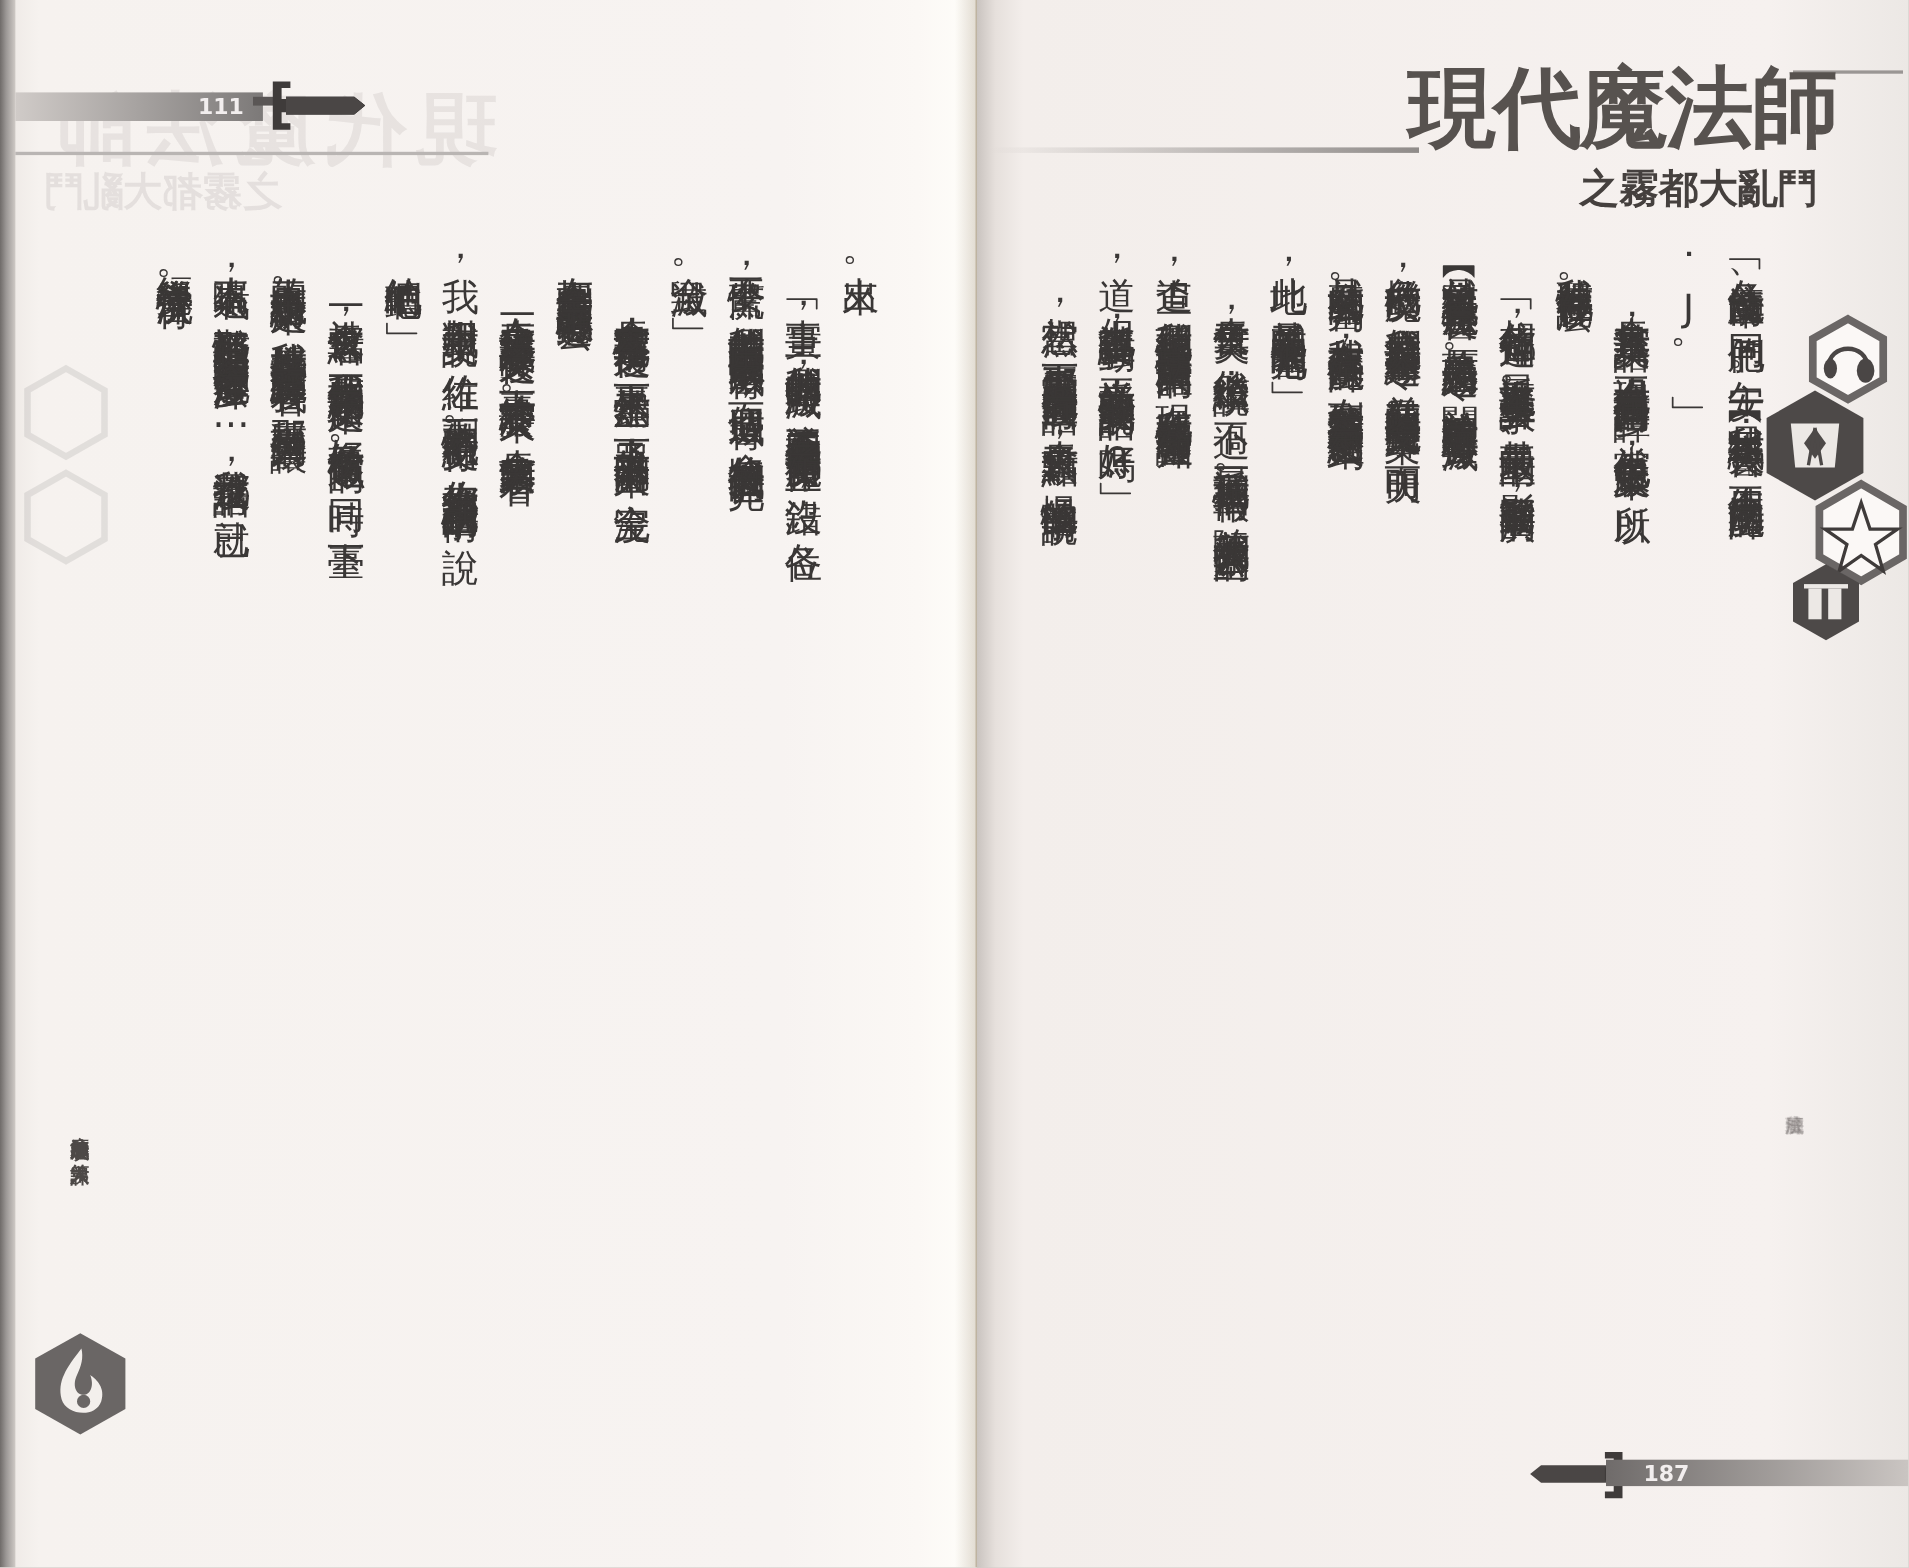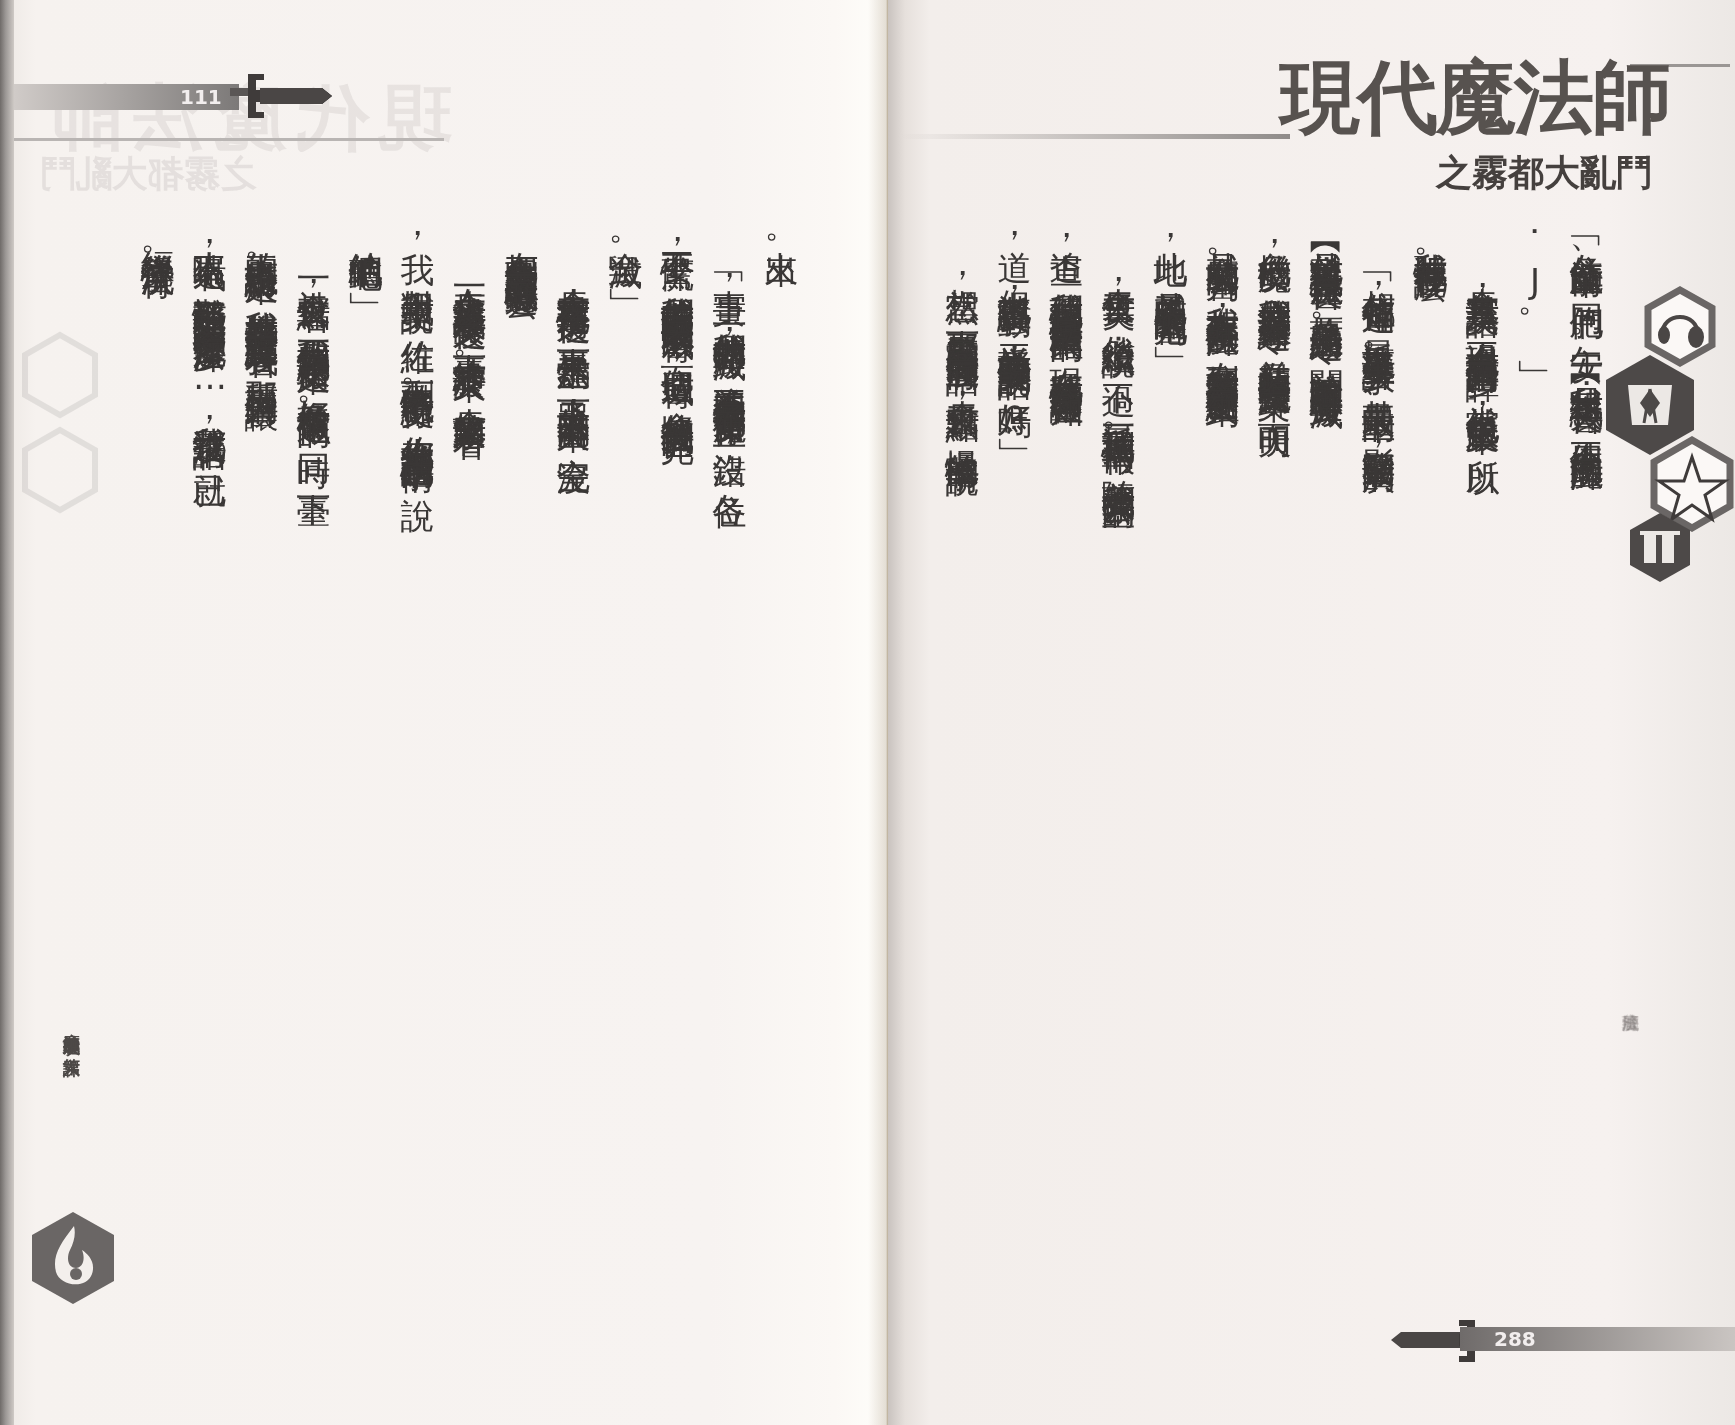--- a/index.html
+++ b/index.html
@@ -162,14 +162,14 @@
   <div class="column" style="left:941px;">　想當然，臺下那群黑壓壓的魔法師們並沒有回話。大會長點了點頭，慢慢的將事情說</div>
 
   <div class="ghost-right">魔法師養成班</div>
 
   <svg class="sword-right" width="110" height="50" viewBox="0 0 110 50">
     <path d="M8 24 L18 16 L80 16 L80 32 L18 32 Z" fill="#4a4645"></path>
     <path d="M76 4 L92 4 L92 46 L76 46 L76 40 L84 40 L84 30 L76 30 L76 18 L84 18 L84 10 L76 10 Z" fill="#3f3b3a"></path>
     <rect x="90" y="20" width="20" height="8" fill="#5a5655"></rect>
   </svg>
   <div class="page-bar-right"></div>
-  <div class="page-num-right">288</div>
+  <div class="page-num-right">187</div>
 </div>
 
 </body></html>

